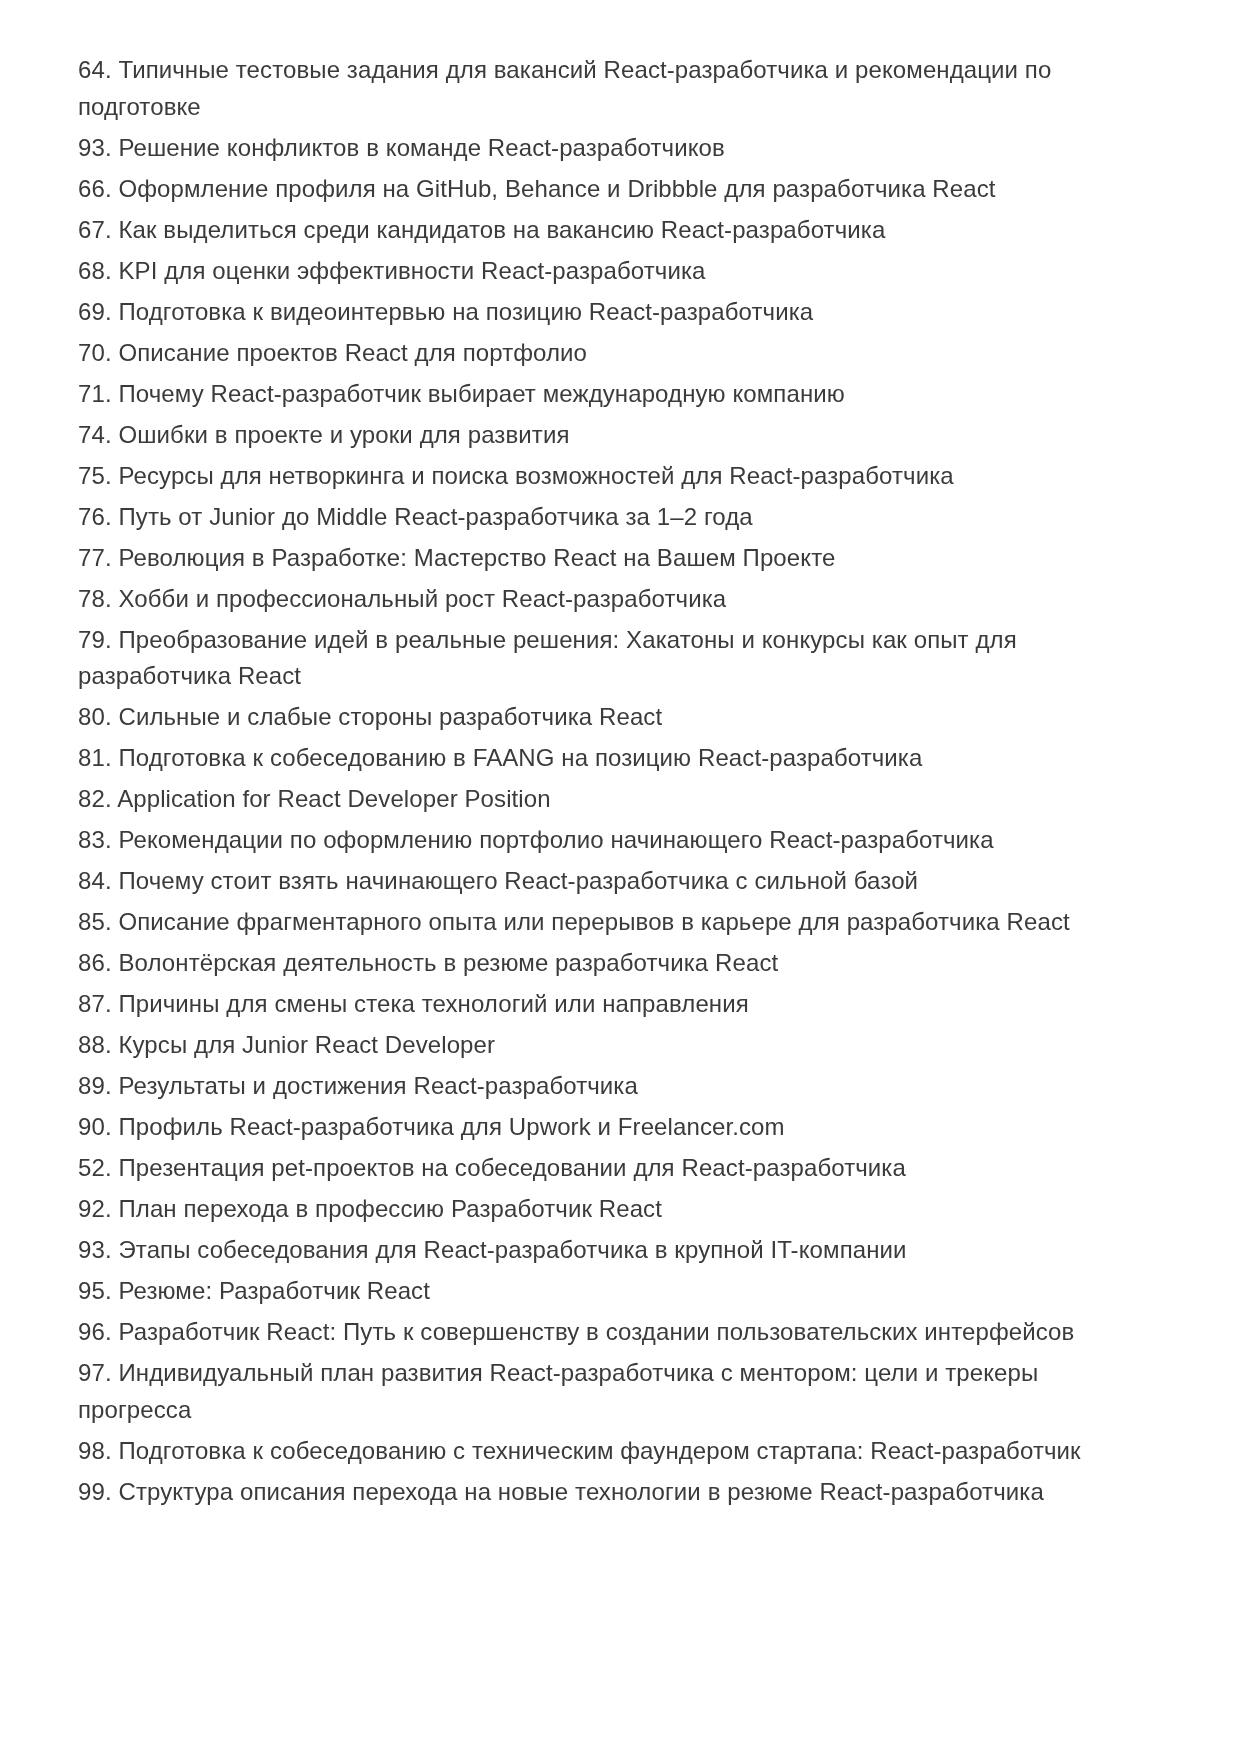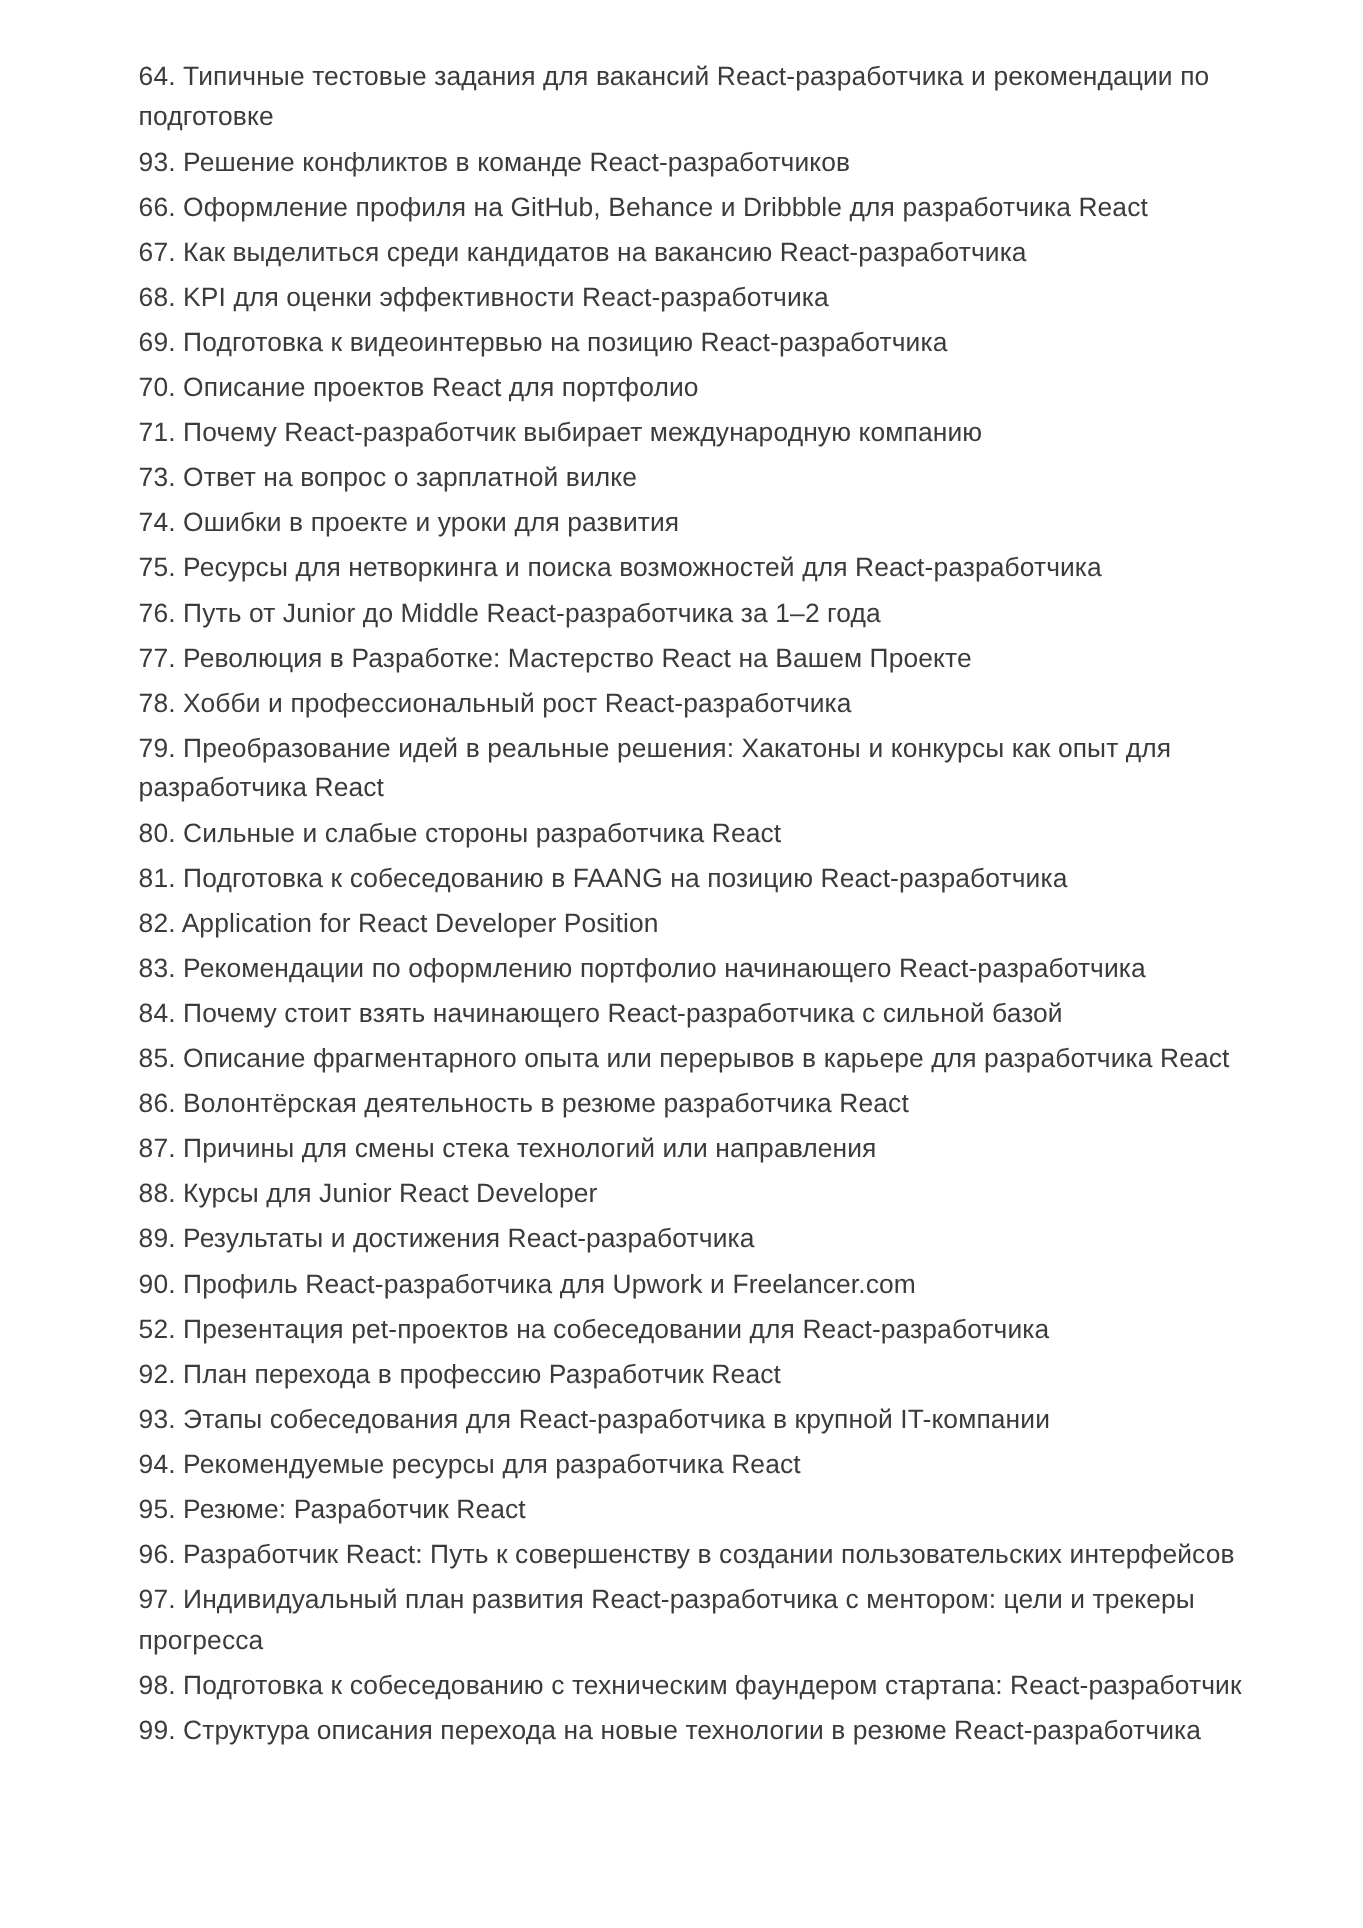--- a/index.html
+++ b/index.html
@@ -24,39 +24,38 @@
     letter-spacing: 0.1px;
   }
   p.item {
     margin: 0 0 4.5px 0;
     padding: 0;
   }
 </style>
 </head>
 <body style="background: rgb(255, 255, 255);">
 
-<div class="doc" style="color: rgb(59, 59, 59); margin-left: 48px;">
+<div class="doc" style="color: rgb(59, 59, 59);">
   <p class="item"><span>64.</span> <span>Типичные тестовые задания для вакансий React-разработчика и рекомендации по подготовке</span></p>
 
   <p class="item"><span>93.</span> <span>Решение конфликтов в команде React-разработчиков</span></p>
 
   <p class="item"><span>66.</span> <span>Оформление профиля на GitHub, Behance и Dribbble для разработчика React</span></p>
 
   <p class="item"><span>67.</span> <span>Как выделиться среди кандидатов на вакансию React-разработчика</span></p>
 
   <p class="item"><span>68.</span> <span>KPI для оценки эффективности React-разработчика</span></p>
 
   <p class="item"><span>69.</span> <span>Подготовка к видеоинтервью на позицию React-разработчика</span></p>
 
   <p class="item"><span>70.</span> <span>Описание проектов React для портфолио</span></p>
 
   <p class="item"><span>71.</span> <span>Почему React-разработчик выбирает международную компанию</span></p>
 
 
-  <p class="item"><span>73.</span> <span>Ответ на вопрос о зарплатной вилке</span></p>
 
   <p class="item"><span>74.</span> <span>Ошибки в проекте и уроки для развития</span></p>
 
   <p class="item"><span>75.</span> <span>Ресурсы для нетворкинга и поиска возможностей для React-разработчика</span></p>
 
   <p class="item"><span>76.</span> <span>Путь от Junior до Middle React-разработчика за 1–2 года</span></p>
 
   <p class="item"><span>77.</span> <span>Революция в Разработке: Мастерство React на Вашем Проекте</span></p>
 
   <p class="item"><span>78.</span> <span>Хобби и профессиональный рост React-разработчика</span></p>
@@ -84,21 +83,20 @@
   <p class="item"><span>89.</span> <span>Результаты и достижения React-разработчика</span></p>
 
   <p class="item"><span>90.</span> <span>Профиль React-разработчика для Upwork и Freelancer.com</span></p>
 
   <p class="item"><span>52.</span> <span>Презентация pet-проектов на собеседовании для React-разработчика</span></p>
 
   <p class="item"><span>92.</span> <span>План перехода в профессию Разработчик React</span></p>
 
   <p class="item"><span>93.</span> <span>Этапы собеседования для React-разработчика в крупной IT-компании</span></p>
 
-  <p class="item"><span>94.</span> <span>Рекомендуемые ресурсы для разработчика React</span></p>
 
   <p class="item"><span>95.</span> <span>Резюме: Разработчик React</span></p>
 
   <p class="item"><span>96.</span> <span>Разработчик React: Путь к совершенству в создании пользовательских интерфейсов</span></p>
 
   <p class="item"><span>97.</span> <span>Индивидуальный план развития React-разработчика с ментором: цели и трекеры прогресса</span></p>
 
   <p class="item"><span>98.</span> <span>Подготовка к собеседованию с техническим фаундером стартапа: React-разработчик</span></p>
 
   <p class="item"><span>99.</span> <span>Структура описания перехода на новые технологии в резюме React-разработчика</span></p>

